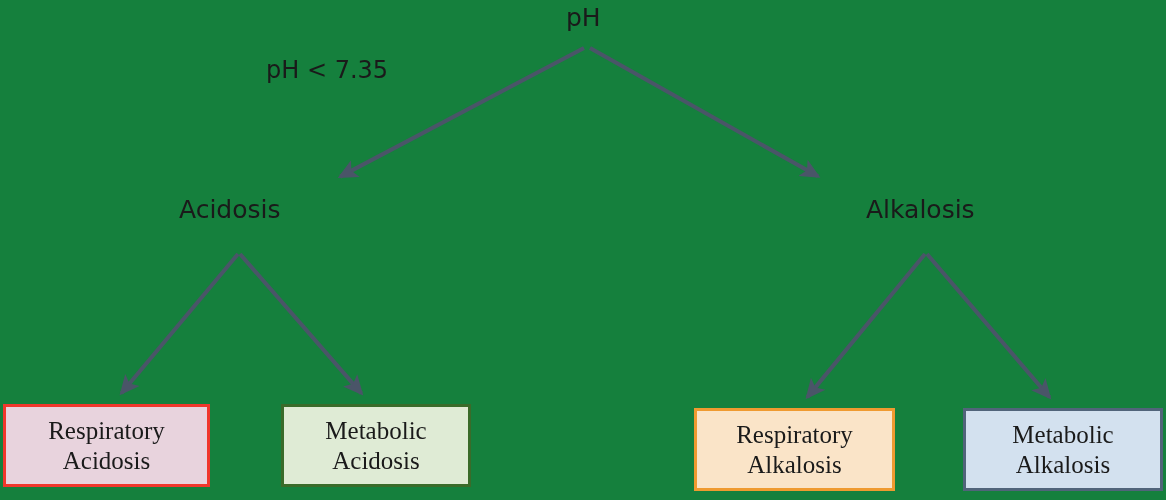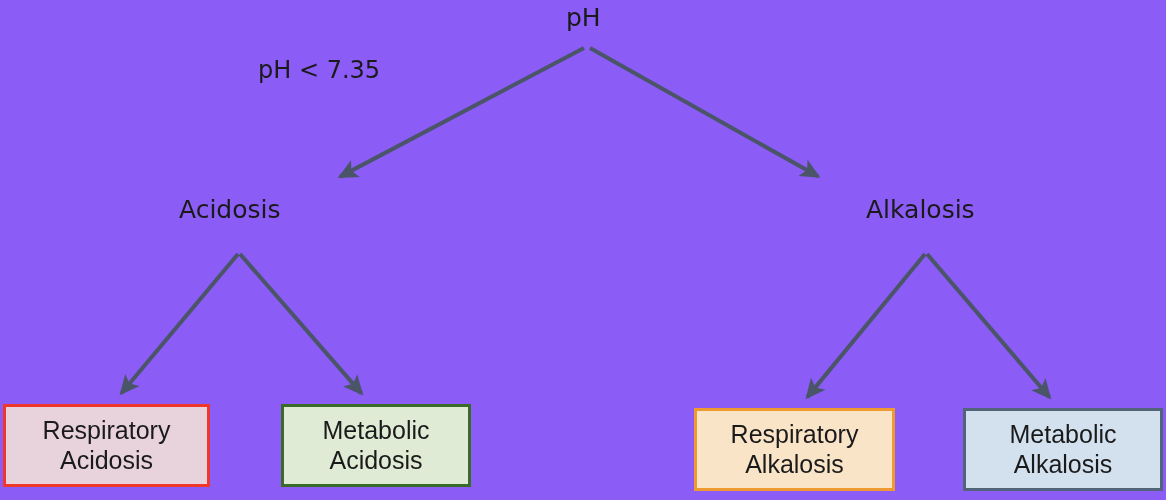--- a/index.html
+++ b/index.html
@@ -7,21 +7,21 @@
     padding: 0;
     background: #ffffff;
   }
   body {
     font-family: "DejaVu Sans", sans-serif;
   }
   #diagram-root {
     position: relative;
     width: 1166px;
     height: 500px;
-    background: #8b5cf6;
+    background: #15803d;
     overflow: hidden;
   }
   #edge-layer {
     position: absolute;
     left: 0;
     top: 0;
     width: 1166px;
     height: 500px;
   }
   .node-text {
@@ -45,21 +45,21 @@
     border-style: solid;
     border-width: 3px;
     display: flex;
     flex-direction: column;
     align-items: center;
     justify-content: center;
     font-size: 25px;
     line-height: 1.18;
     color: #1a1a1a;
     text-align: center;
-    font-family: Liberation Sans, sans-serif;
+    font-family: Liberation Serif, serif;
   }
   .leaf-line {
     display: block;
   }
 </style>
 </head>
 <body>
 
 <div id="diagram-root">
 
@@ -76,21 +76,21 @@
         <line x1="240" y1="254" x2="361.4437985872625" y2="393.33086969701435" stroke="#4a5568" stroke-width="4" stroke-linecap="butt" marker-end="url(#arrowhead)"></line>
         <line x1="925" y1="254" x2="807.3044868510523" y2="397.11774398912047" stroke="#4a5568" stroke-width="4" stroke-linecap="butt" marker-end="url(#arrowhead)"></line>
         <line x1="927" y1="254" x2="1049.5253737219712" y2="397.26043696722775" stroke="#4a5568" stroke-width="4" stroke-linecap="butt" marker-end="url(#arrowhead)"></line>
       </g>
   </svg>
 
   <div class="node-text" style="left: 566px; top: 4px;">
     <span>pH</span>
   </div>
 
-  <div class="edge-label" style="left: 258px; top: 56px;">
+  <div class="edge-label" style="left: 266px; top: 56px;">
     <span>pH &lt; 7.35</span>
   </div>
 
 
   <div class="node-text" style="left: 179px; top: 196px;">
     <span>Acidosis</span>
   </div>
 
   <div class="node-text" style="left: 866px; top: 196px;">
     <span>Alkalosis</span>

